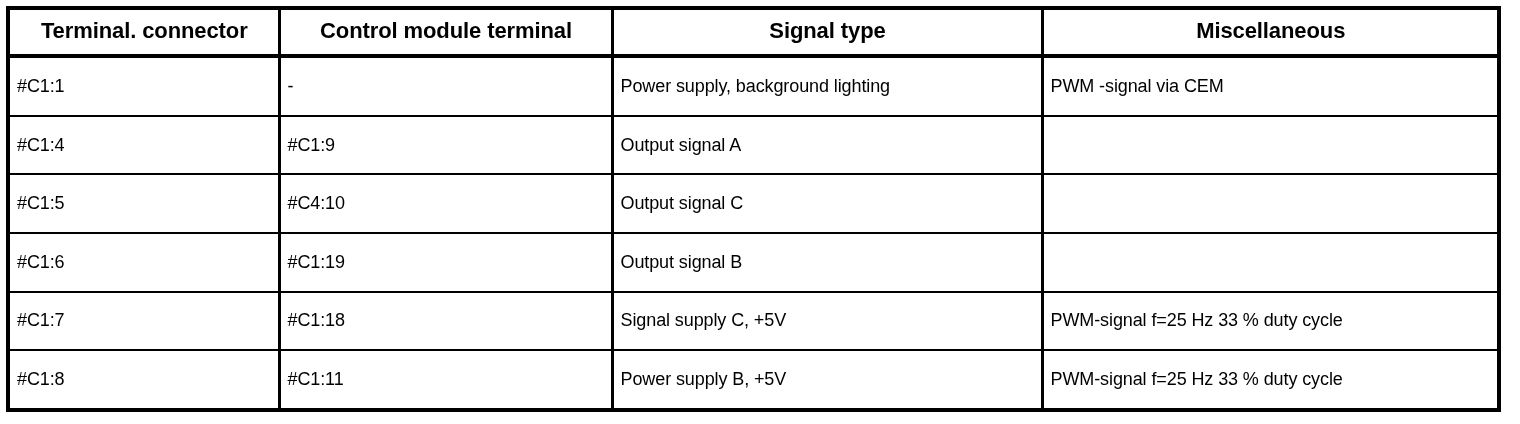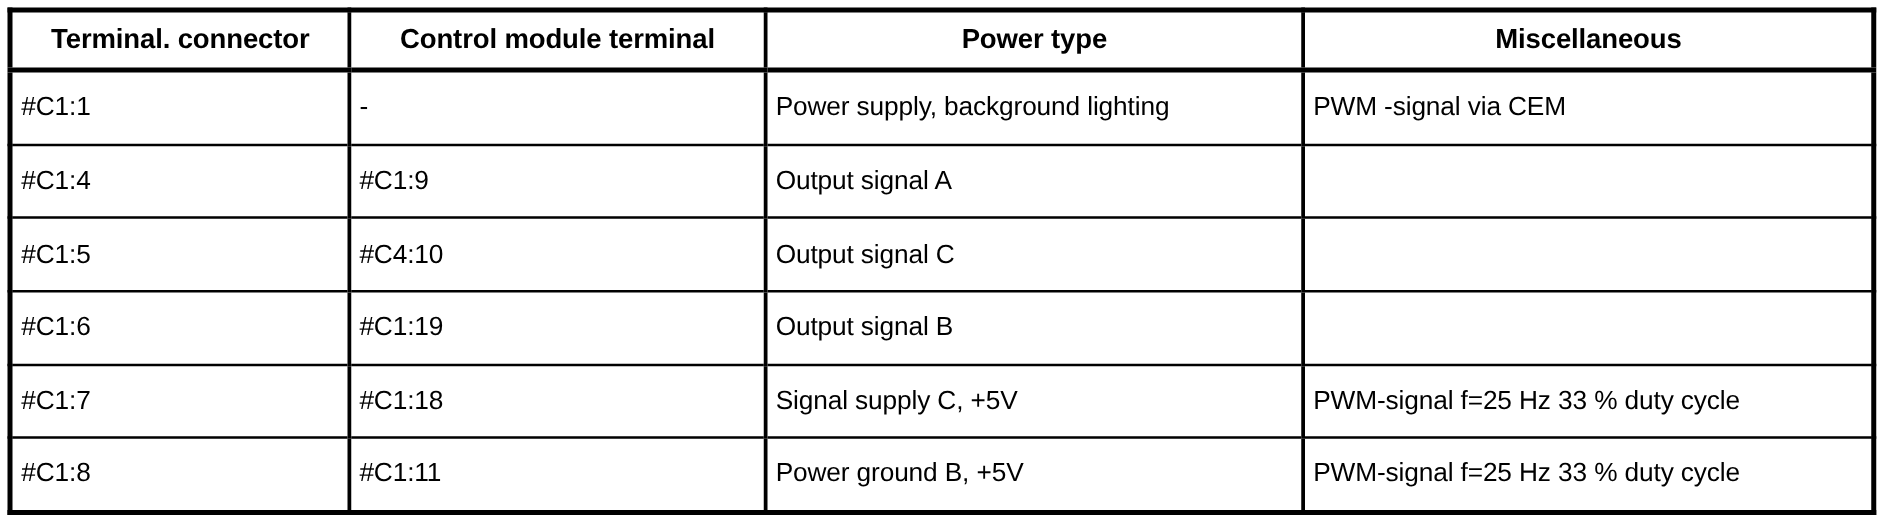--- a/index.html
+++ b/index.html
@@ -37,21 +37,21 @@
   table.pinout col.c-misc { width: 457px; }
 
   table.pinout th,
   table.pinout td {
     border-left: 3px solid #000;
     border-right: 3px solid #000;
     border-top: 2px solid #000;
     border-bottom: 2px solid #000;
     padding: 0 6px 0 7px;
     vertical-align: middle;
-    font-size: 21px;
+    font-size: 18px;
     line-height: 1.16;
     letter-spacing: -0.1px;
   }
 
   
   table.pinout {
     border: 4px solid #000;
   }
 
   table.pinout thead th {
@@ -86,21 +86,21 @@
     <colgroup>
       <col class="c-term">
       <col class="c-ctrl">
       <col class="c-sig">
       <col class="c-misc">
     </colgroup>
     <thead>
       <tr>
         <th>Terminal. connector</th>
         <th>Control module terminal</th>
-        <th>Power type</th>
+        <th>Signal type</th>
         <th>Miscellaneous</th>
       </tr>
     </thead>
     <tbody>
       <tr class="r-std">
         <td>#C1:1</td>
         <td>-</td>
         <td>Power supply, background lighting</td>
         <td>PWM -signal via CEM</td>
       </tr>
@@ -124,18 +124,18 @@
       </tr>
       <tr class="r-std">
         <td>#C1:7</td>
         <td>#C1:18</td>
         <td>Signal supply C, +5V</td>
         <td>PWM-signal f=25 Hz 33 % duty cycle</td>
       </tr>
       <tr class="r-std">
         <td>#C1:8</td>
         <td>#C1:11</td>
-        <td>Power ground B, +5V</td>
+        <td>Power supply B, +5V</td>
         <td>PWM-signal f=25 Hz 33 % duty cycle</td>
       </tr>
     </tbody>
   </table>
 </div>
 
 </body></html>

